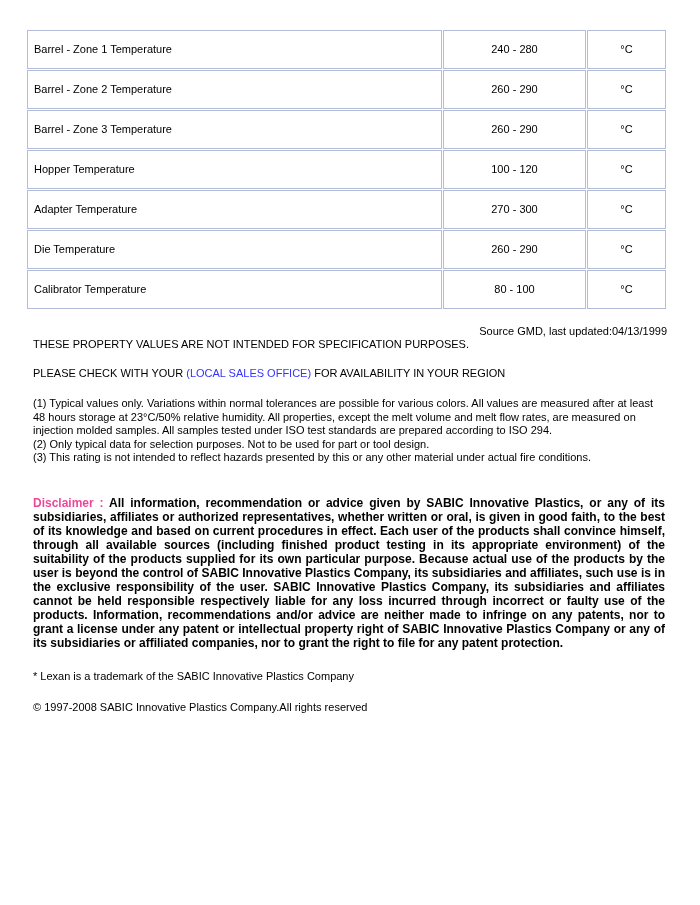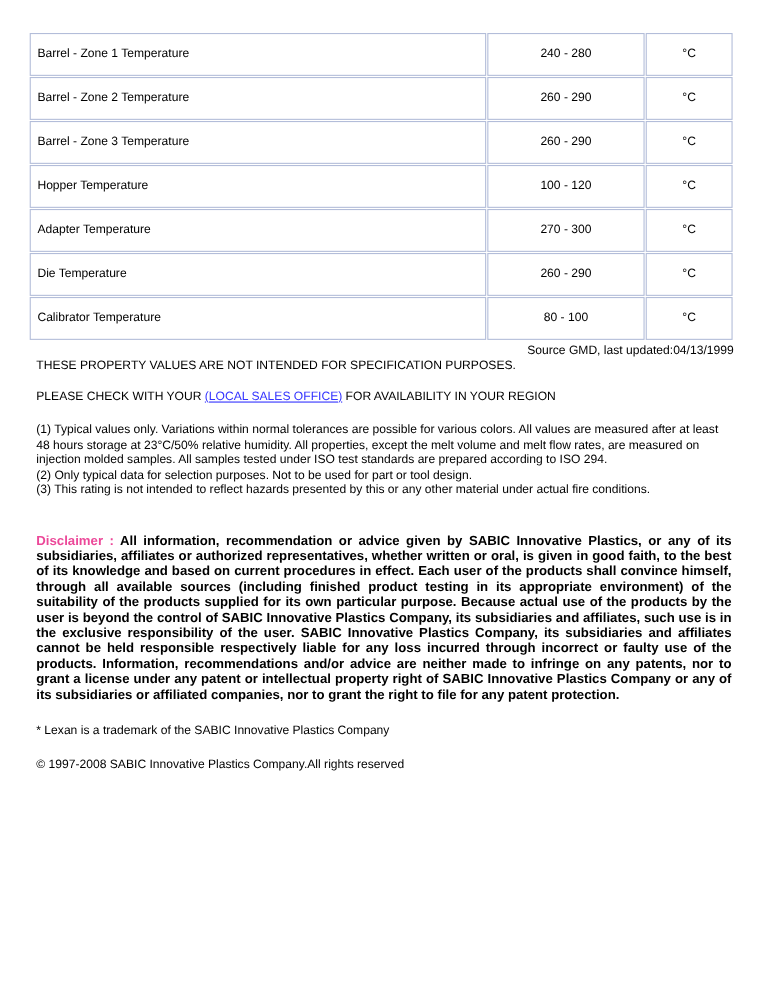--- a/index.html
+++ b/index.html
@@ -36,35 +36,34 @@
   }
   td.prop { width: 401px; text-align: left; }
   td.val  { width: 129px; text-align: center; }
   td.unit { width: 65px;  text-align: center; }
 
   .source-note {
     width: 641px;
     text-align: right;
     font-size: 11px;
     line-height: 13px;
-    margin-top: 3px;
+    margin-top: 15px;
   }
 
   
   .text-col { margin-left: 7px; width: 634px; }
 
   .caps-line {
     font-size: 11px;
     line-height: 13px;
   }
   .caps-line.second { margin-top: 16px; }
 
   a.sales-link {
     color: #3333ff;
-    text-decoration: underline;
     cursor: pointer;
   }
 
   .footnotes {
     margin-top: 17px;
     font-size: 11px;
     line-height: 13.5px;
   }
 
   .disclaimer {

